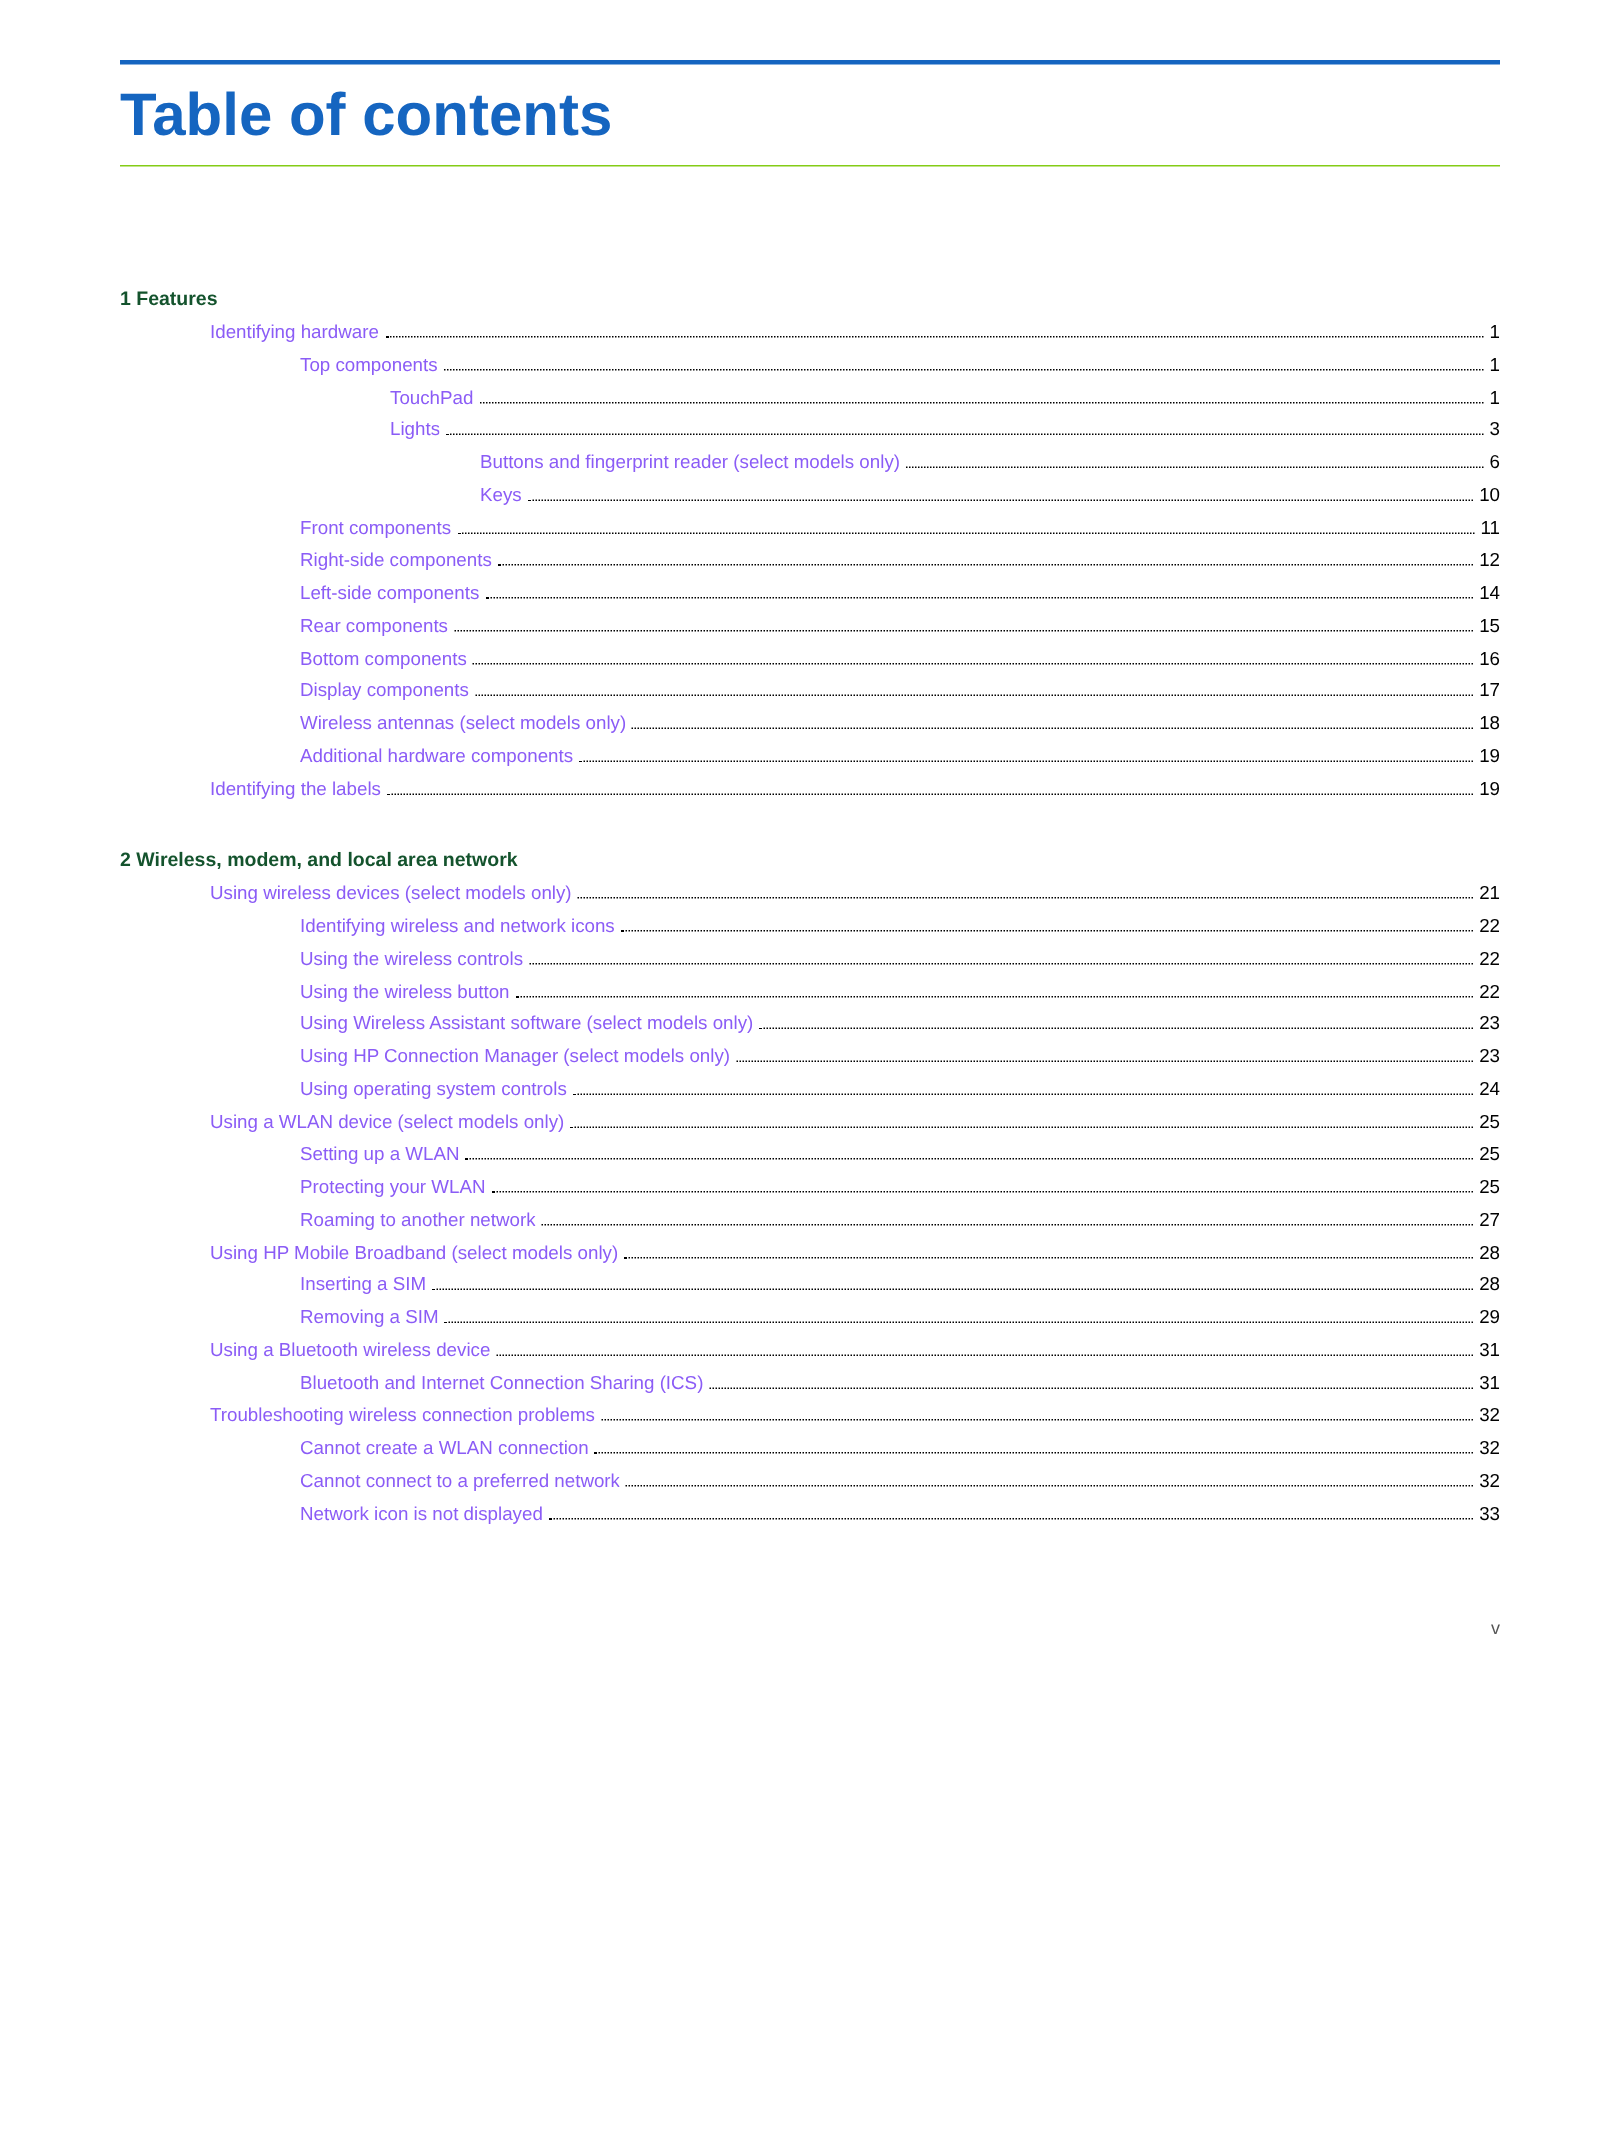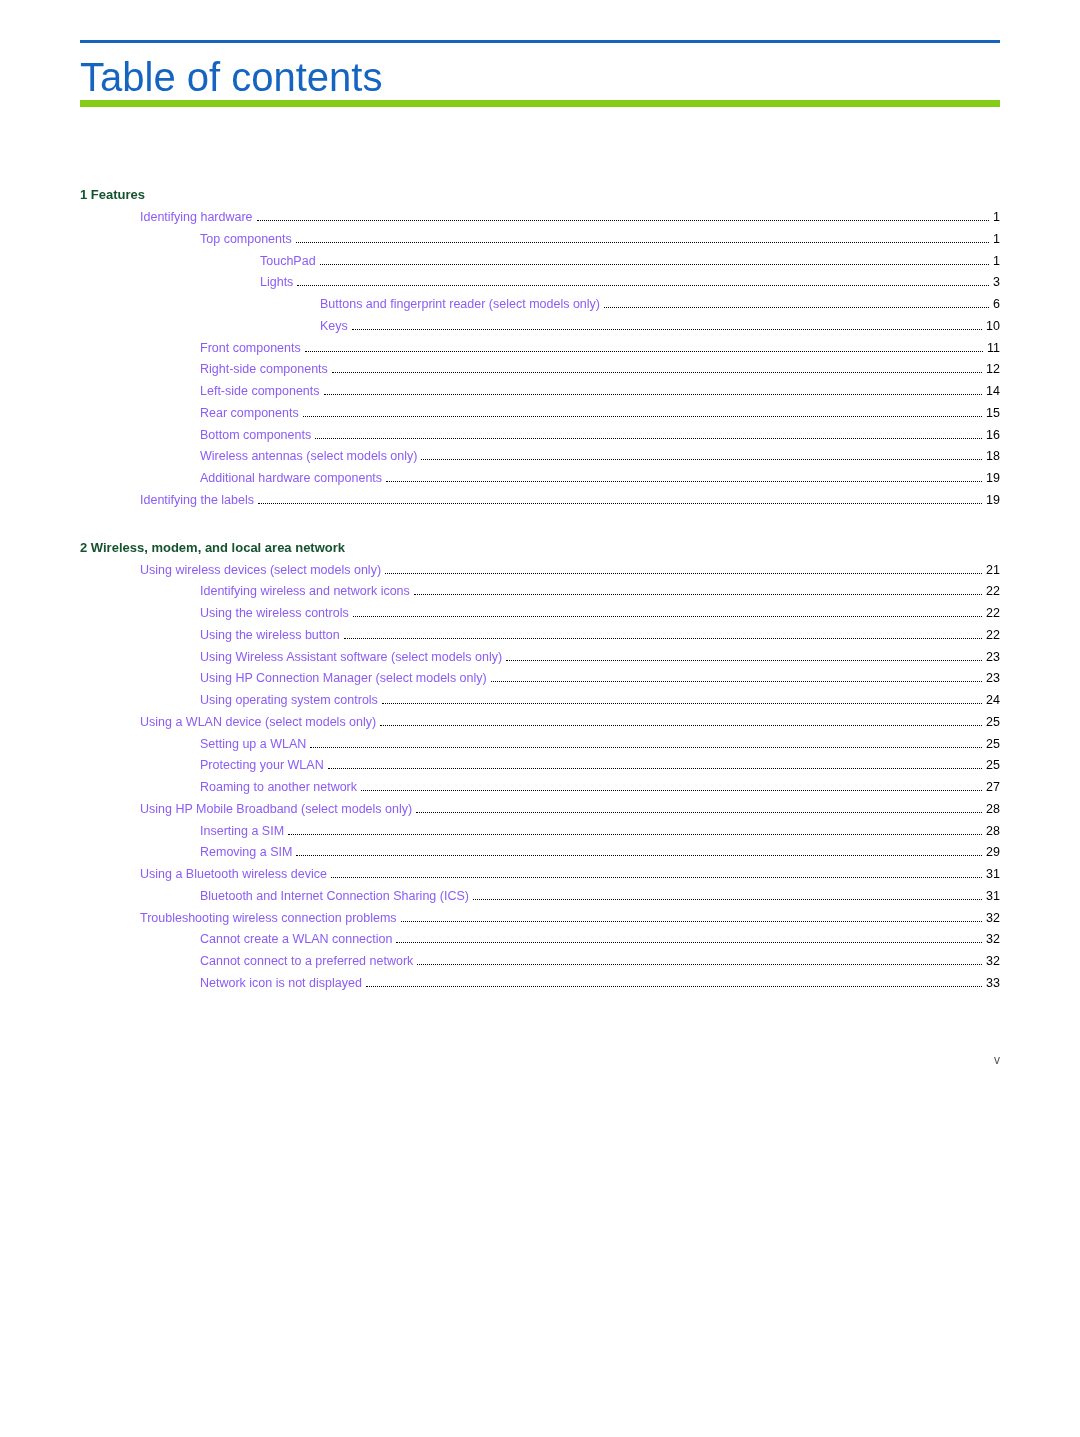--- a/index.html
+++ b/index.html
@@ -18,25 +18,26 @@
       padding: 40px 80px 60px 80px;
     }
 
     .top-border {
       border-top: 3px solid #1565c0;
       margin-bottom: 0;
     }
 
     .page-title {
       font-size: 40px;
-      font-weight: normal;
+      font-weight: bold;
       color: #1565c0;
       margin-top: 12px;
       margin-bottom: 80px;
-      border-bottom: 7px solid #84cc16;
+      padding-bottom: 10px;
+      border-bottom: 1px solid #84cc16;
     }
 
     .toc-container {
       margin-top: 10px;
     }
 
     .chapter-heading {
       font-size: 13px;
       font-weight: bold;
       color: #14532d;
@@ -144,20 +145,25 @@
       <span class="toc-entry-text">Rear components</span>
       <span class="toc-entry-dots"></span>
       <span class="toc-entry-page">15</span>
     </div>
     <div class="toc-entry indent-2">
       <span class="toc-entry-text">Bottom components</span>
       <span class="toc-entry-dots"></span>
       <span class="toc-entry-page">16</span>
     </div>
     <div class="toc-entry indent-2">
+      <span class="toc-entry-text">Display components</span>
+      <span class="toc-entry-dots"></span>
+      <span class="toc-entry-page">17</span>
+    </div>
+    <div class="toc-entry indent-2">
       <span class="toc-entry-text">Wireless antennas (select models only)</span>
       <span class="toc-entry-dots"></span>
       <span class="toc-entry-page">18</span>
     </div>
     <div class="toc-entry indent-2">
       <span class="toc-entry-text">Additional hardware components</span>
       <span class="toc-entry-dots"></span>
       <span class="toc-entry-page">19</span>
     </div>
     <div class="toc-entry indent-1">

